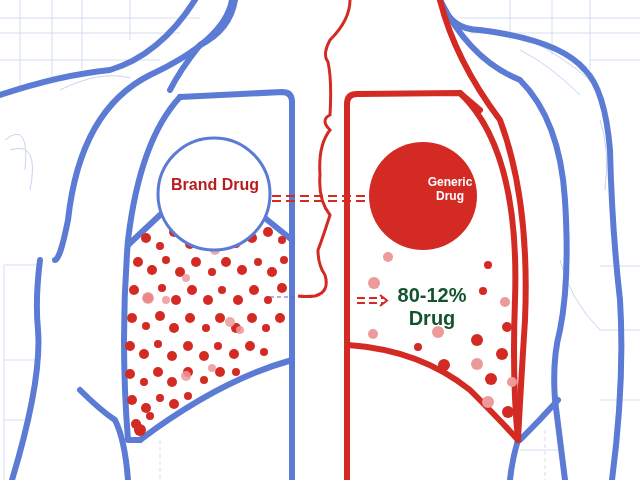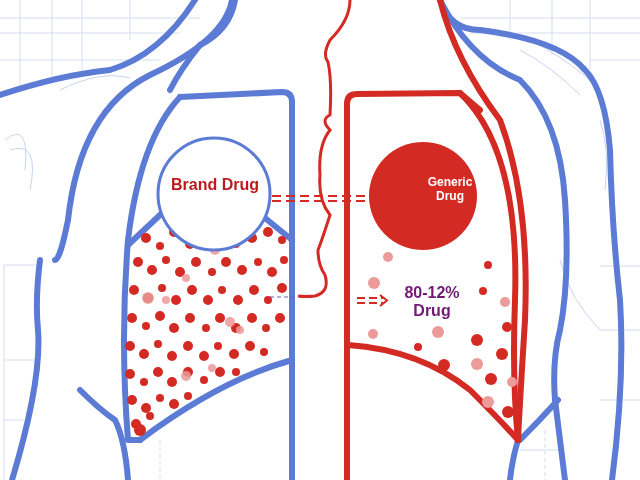--- a/index.html
+++ b/index.html
@@ -1,21 +1,21 @@
 <!DOCTYPE html>
 <html><head>
 <meta charset="utf-8">
 <style>
   html, body { margin: 0; padding: 0; background: #ffffff; }
   body { width: 640px; height: 480px; overflow: hidden; position: relative; font-family: "Liberation Sans", "DejaVu Sans", sans-serif; }
   #stage { position: absolute; left: 0; top: 0; width: 640px; height: 480px; }
   .label { position: absolute; font-weight: 700; text-align: center; line-height: 1.15; }
   .brand-label { left: 160px; top: 176px; width: 110px; font-size: 16px; color: #b91c1c; }
   .generic-label { left: 370px; top: 176px; width: 104px; font-size: 12px; color: #ffffff; padding-left: 28px; }
-  .cmax-label { left: 392px; top: 284px; width: 80px; font-size: 16px; color: #701a75; }
+  .cmax-label { left: 392px; top: 284px; width: 80px; font-size: 20px; color: #14532d; }
 </style>
 </head>
 <body>
 
 <div id="stage">
   <svg width="640" height="480" viewBox="0 0 640 480" xmlns="http://www.w3.org/2000/svg">
 
     <g stroke="#d3ddf2" stroke-width="1" fill="none">
       <line x1="0" y1="18" x2="200" y2="18"></line>
       <line x1="0" y1="33" x2="180" y2="33"></line>

